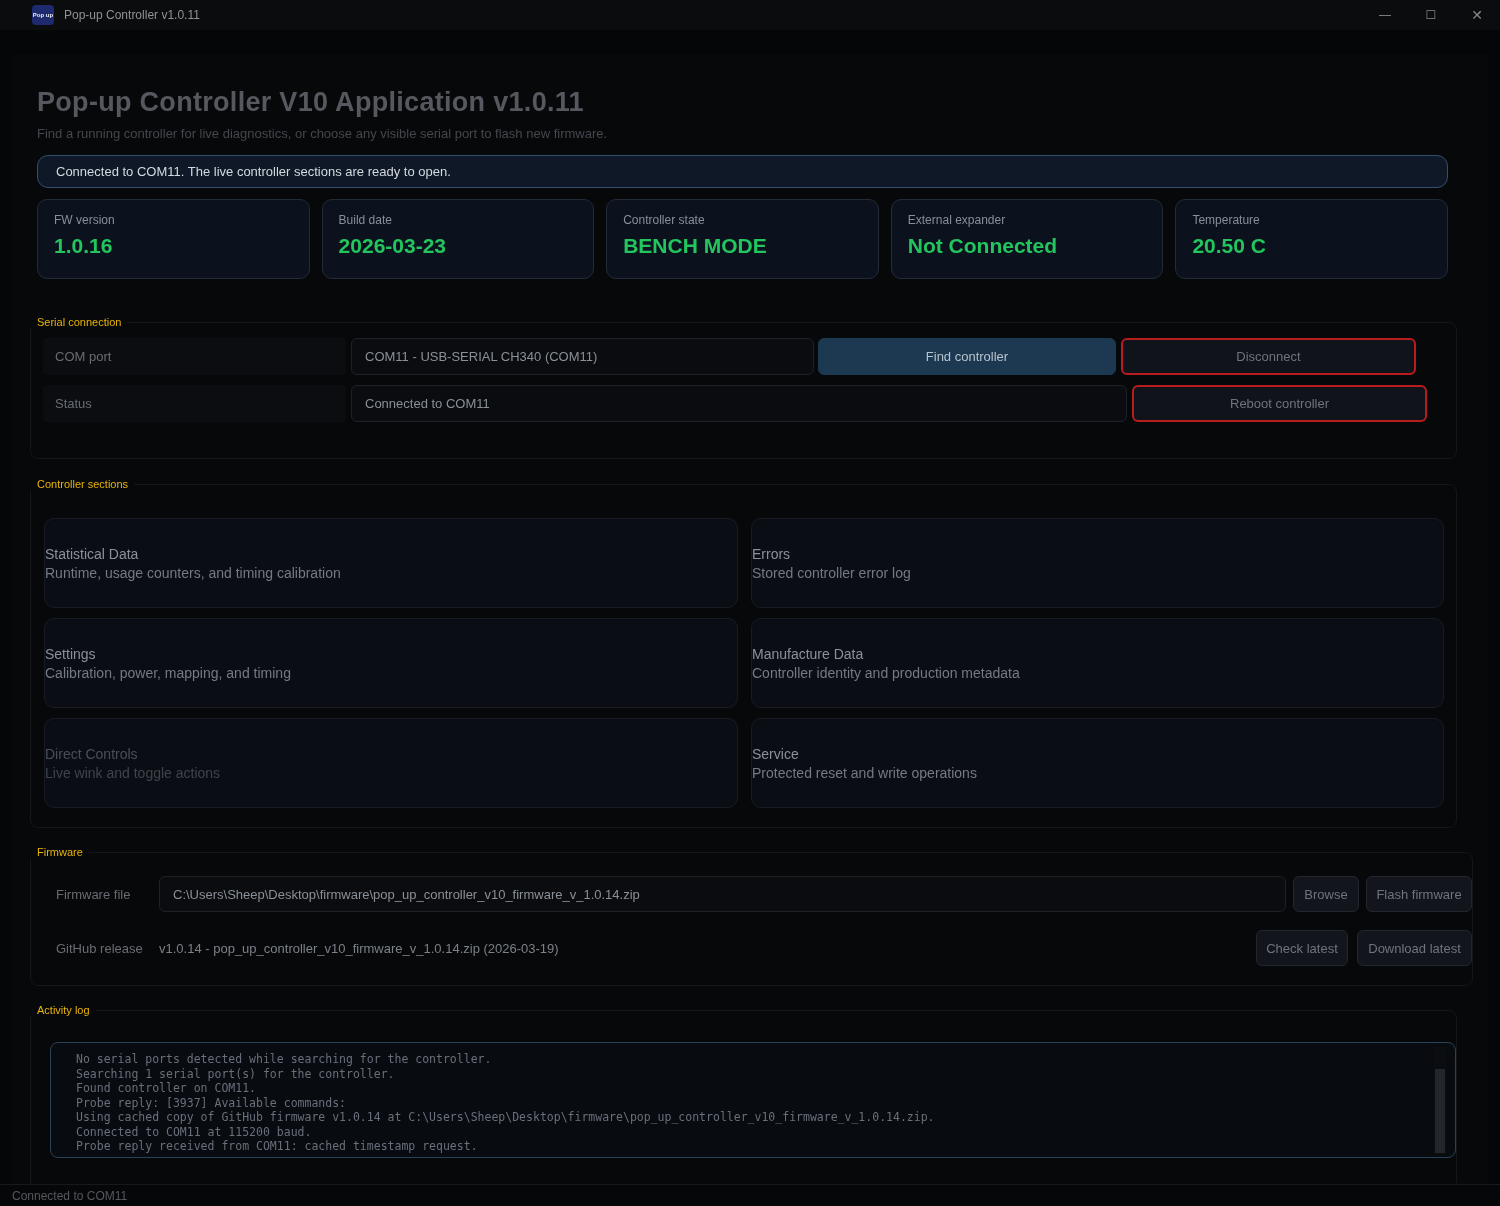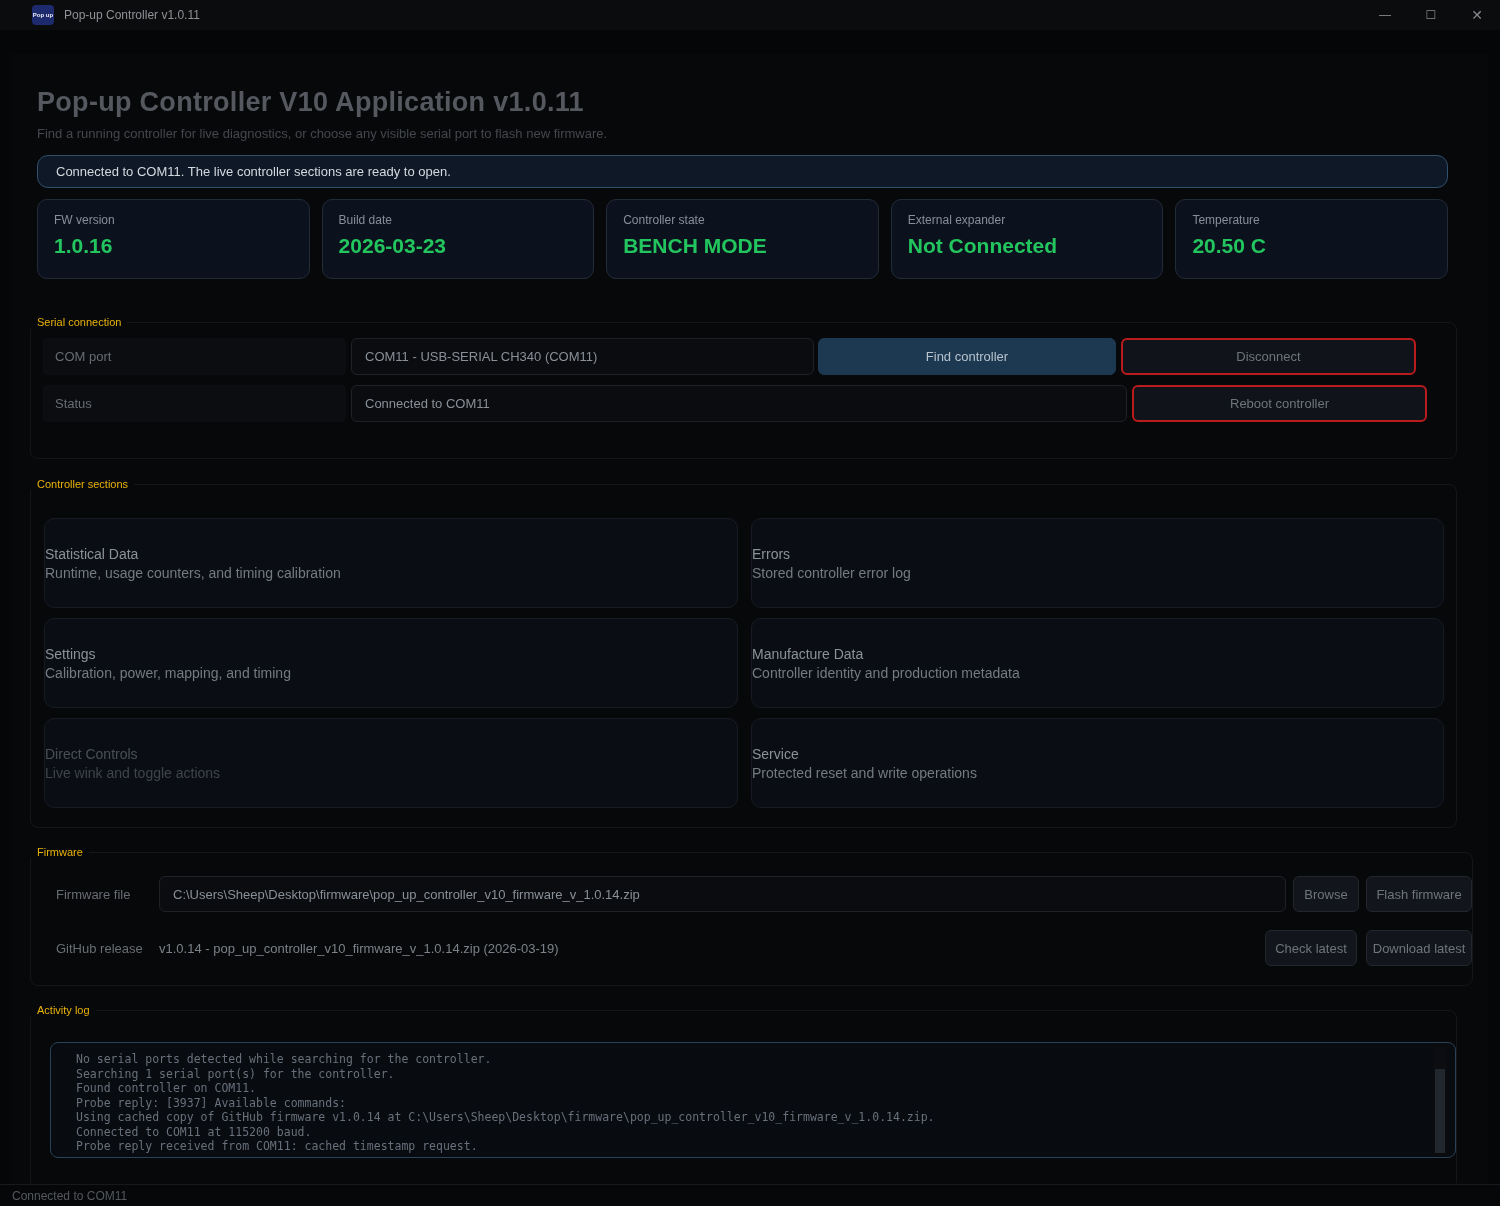--- a/index.html
+++ b/index.html
@@ -76,21 +76,21 @@
   .fw-row { display:flex; align-items:center; margin:18px 0 0 25px; }
   .fw-label { width:103px; font-size:13px; color:#686d73; }
   .fw-input { width:1127px; height:36px; background:#0a0c10; border:1px solid #1e2227;
     border-radius:6px; display:flex; align-items:center; padding-left:13px;
     font-size:13px; color:#8a9097; }
   .fw-btn { height:36px; border-radius:6px; background:#12151c; border:1px solid #23262d;
     color:#6f747b; font-size:13px; display:flex; align-items:center; justify-content:center;
     margin-left:7px; cursor:default; }
   .w-browse { width:66px; } .w-flash { width:106px; }
   .gh-value { flex:1; font-size:13px; color:#7b8188; }
-  .w-check { width:92px; } .w-down { width:106px; margin-left:9px; }
+  .w-check { width:92px; } .w-down { width:115px; margin-left:9px; }
 
   
   .log-box { position:relative; margin:26px 0 0 19px; width:1406px; height:116px;
     background:#080b10; border:1px solid #2b4157; border-radius:8px; overflow:hidden;
     padding:9px 22px 0 25px; }
   .log-line { font-family:"DejaVu Sans Mono", monospace; font-size:11.5px; line-height:14.5px;
     color:#68707b; white-space:nowrap; }
   .log-scrollbar { position:absolute; right:9px; top:4px; width:12px; height:108px;
     background:#0b0d11; }
   .log-thumb { position:absolute; left:1px; top:22px; width:10px; height:84px;

